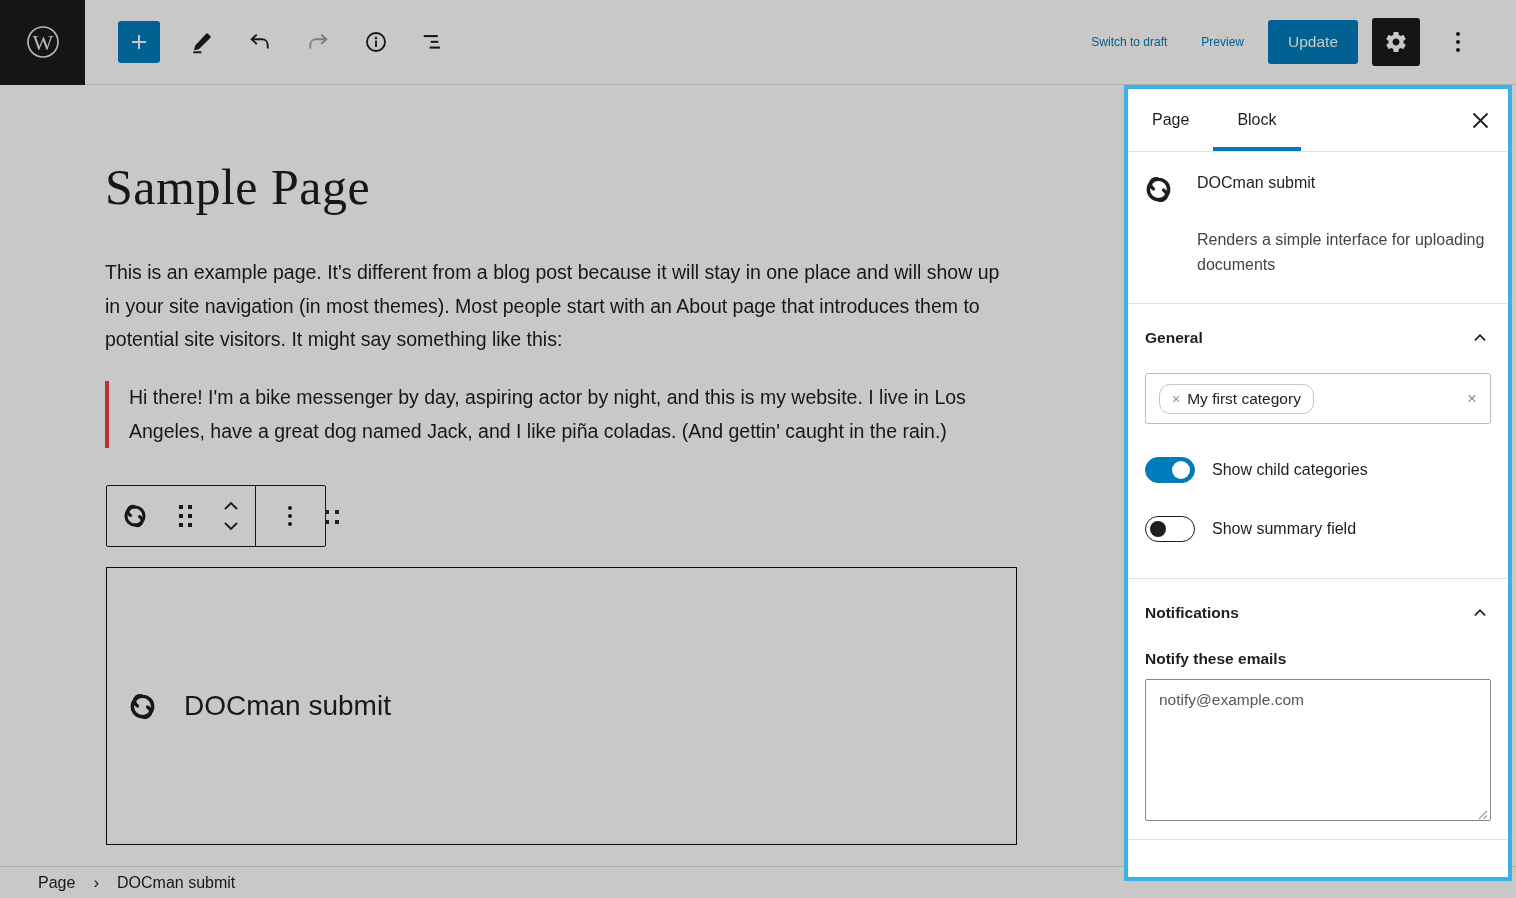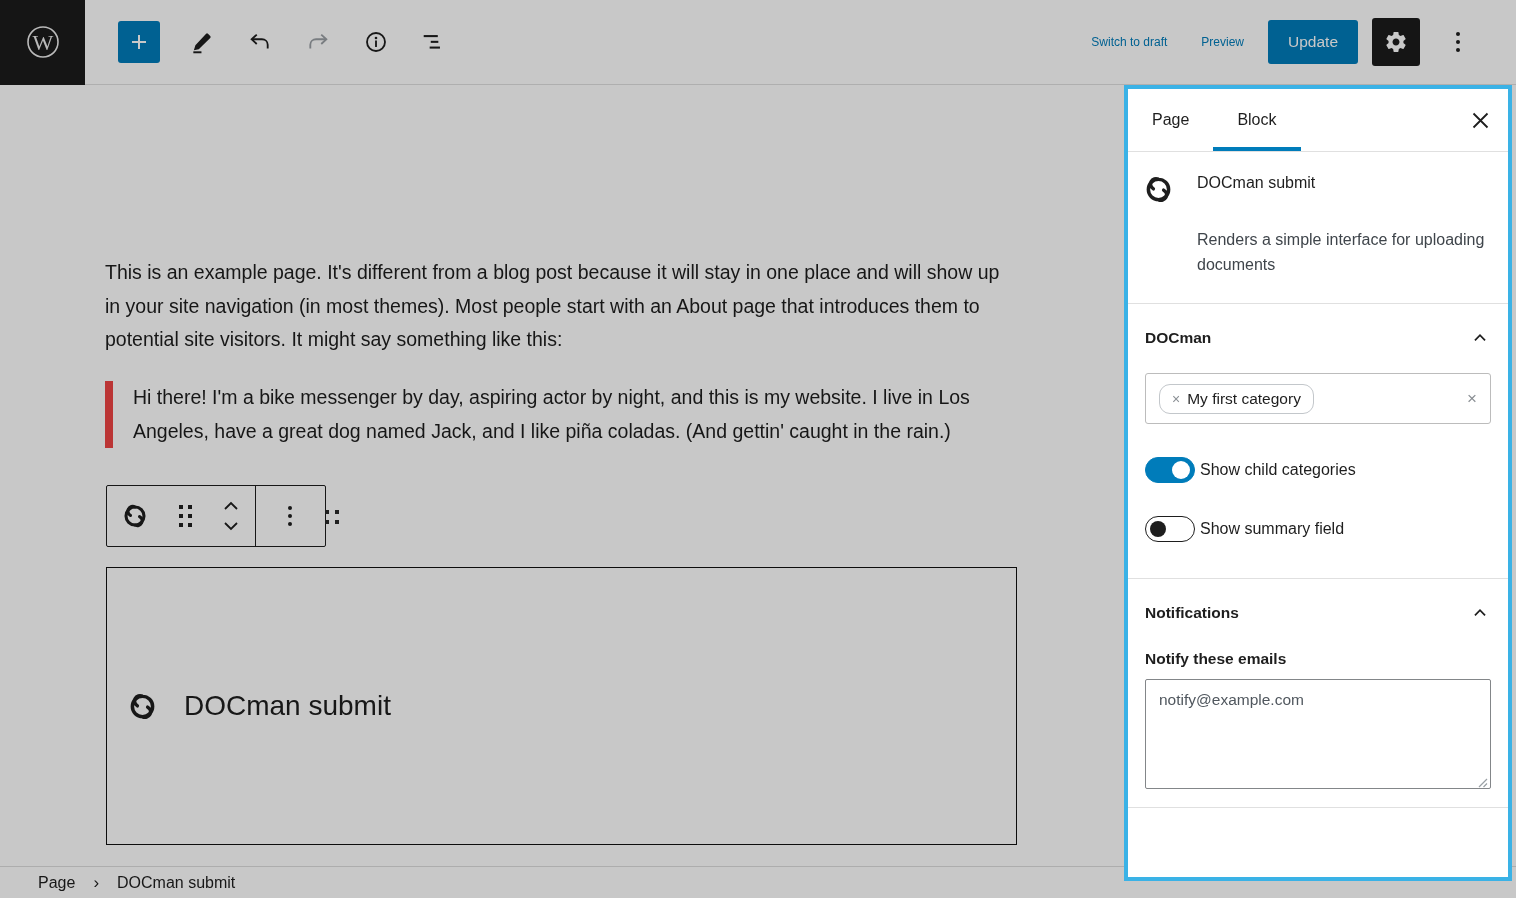--- a/index.html
+++ b/index.html
@@ -19,21 +19,21 @@
   .gear-btn { width:48px; height:48px; background:#1c1c1c; border:none; border-radius:3px; display:flex; align-items:center; justify-content:center; cursor:pointer; }
   .vdots { display:flex; flex-direction:column; gap:4px; align-items:center; }
   .vdots i { width:4px; height:4px; background:#1e1e1e; border-radius:50%; }
 
   
   .canvas { position:absolute; left:0; top:86px; width:1516px; height:780px; background:#fff; z-index:5; }
   .post-title { position:absolute; left:105px; top:72px; font-family:"Liberation Serif", serif; font-weight:400;
     font-size:50px; letter-spacing:0.5px; color:#1e1e1e; }
   .post-paragraph { position:absolute; left:105px; top:170px; width:895px; font-size:19.5px; line-height:33.5px; color:#1e1e1e; }
   .post-quote { position:absolute; left:105px; top:295px; width:912px; padding-left:20px;
-    border-left:8px solid #ef4444; font-size:19.5px; line-height:33.5px; color:#1e1e1e; }
+    border-left:4px solid #ef4444; font-size:19.5px; line-height:33.5px; color:#1e1e1e; }
   .block-toolbar { position:absolute; left:106px; top:399px; width:220px; height:62px;
     border:1.5px solid #1e1e1e; border-radius:2px; background:#fff; display:flex; align-items:stretch; }
   .bt-cell { display:flex; align-items:center; justify-content:center; }
   .bt-icon { width:56px; } .bt-drag { width:44px; } .bt-mover { width:48px; }
   .bt-menu { width:68px; border-left:1.5px solid #1e1e1e; }
   .drag-dots { display:grid; grid-template-columns:repeat(2, 4px); grid-auto-rows:4px; gap:5px; }
   .drag-dots i { background:#1e1e1e; }
   .artifact { position:absolute; left:325px; top:424px; display:grid; grid-template-columns:repeat(2,4px); grid-auto-rows:4px; gap:6px; }
   .artifact i { background:#2a2a2a; }
   .docman-block { position:absolute; left:106px; top:481px; width:911px; height:278px;
@@ -69,33 +69,33 @@
   .panel-title { font-size:15.5px; font-weight:700; color:#1e1e1e; }
 
   .token-field { margin:2px 17px 0; height:51px; border:1px solid #bcbcbc; border-radius:3px; background:#fff;
     display:flex; align-items:center; padding:0 13px; cursor:text; }
   .token-chip { display:inline-flex; align-items:center; gap:7px; border:1px solid #c3c7cb; border-radius:11px;
     padding:5px 12px; font-size:15.5px; color:#1e1e1e; background:#fff; }
   .token-x { color:#8a8f94; font-size:14px; cursor:pointer; }
   .field-clear { margin-left:auto; background:none; border:none; color:#8a8f94; font-size:17px; cursor:pointer; }
 
   .toggles { display:flex; flex-direction:column; gap:33px; margin:33px 17px 36px; }
-  .toggle-row { display:flex; align-items:center; gap:5px; }
+  .toggle-row { display:flex; align-items:center; gap:17px; }
   .toggle { width:50px; height:26px; border-radius:13px; border:1.5px solid #1e1e1e; background:#fff;
     position:relative; cursor:pointer; flex:0 0 auto; }
   .toggle .knob { position:absolute; top:50%; transform:translateY(-50%); left:4px; width:16px; height:16px;
     border-radius:50%; background:#1e1e1e; }
   .toggle.on { background:#007cba; border-color:#007cba; }
   .toggle.on .knob { left:auto; right:4px; width:18px; height:18px; background:#fff; }
   .toggle-label { font-size:16px; color:#1e1e1e; }
   .divider { height:1px; background:#e0e0e0; flex:0 0 auto; }
 
   .notify-label { margin:4px 17px 0; font-size:15.5px; color:#1e1e1e;font-weight:bold; }
   .ta-wrap { position:relative; margin:11px 17px 0; }
-  .notify-ta { width:100%; height:110px; border:1px solid #838689; border-radius:2px; resize:none;
+  .notify-ta { width:100%; height:142px; border:1px solid #838689; border-radius:2px; resize:none;
     font-family:"Liberation Sans", sans-serif; font-size:15.5px; color:#50575e; padding:11px 13px; outline:none; }
   .ta-grip { position:absolute; right:3px; bottom:5px; }
   .sb-bottom-line { margin-top:14px; height:1px; background:#e0e0e0; }
 
   svg { display:block; }
 </style>
 </head>
 <body>
 
 <svg width="0" height="0" style="position:absolute">
@@ -168,20 +168,21 @@
       <span class="vdots">
           <i></i>
           <i></i>
           <i></i>
         </span>
     </button>
   </div>
 </header>
 
 <main class="canvas">
+  <h1 class="post-title">Sample Page</h1>
   <p class="post-paragraph">This is an example page. It's different from a blog post because it will stay in one place and will show up in your site navigation (in most themes). Most people start with an About page that introduces them to potential site visitors. It might say something like this:</p>
   <blockquote class="post-quote">Hi there! I'm a bike messenger by day, aspiring actor by night, and this is my website. I live in Los Angeles, have a great dog named Jack, and I like piña coladas. (And gettin' caught in the rain.)</blockquote>
 
   <div class="block-toolbar">
     <button class="bt-cell bt-icon icon-btn" style="width:56px;height:auto">
       <svg width="24" height="24">
           <use href="#swirl"></use>
         </svg>
     </button>
     <button class="bt-cell bt-drag icon-btn" style="width:44px;height:auto">
@@ -246,21 +247,21 @@
     <div class="bc-icon">
       <svg width="27" height="27">
           <use href="#swirl"></use>
         </svg>
     </div>
     <div class="bc-title">DOCman submit</div>
     <div class="bc-desc">Renders a simple interface for uploading documents</div>
   </div>
 
   <button class="panel-header">
-    <span class="panel-title">DOCman</span>
+    <span class="panel-title">General</span>
     <svg width="22" height="22" viewBox="0 0 24 24">
       <path d="M6.5 14.5 12 9l5.5 5.5" fill="none" stroke="#1e1e1e" stroke-width="1.9"></path>
     </svg>
   </button>
 
   <div class="token-field">
     <span class="token-chip">
       <span class="token-x">×</span>
       <span>My first category</span>
     </span>

